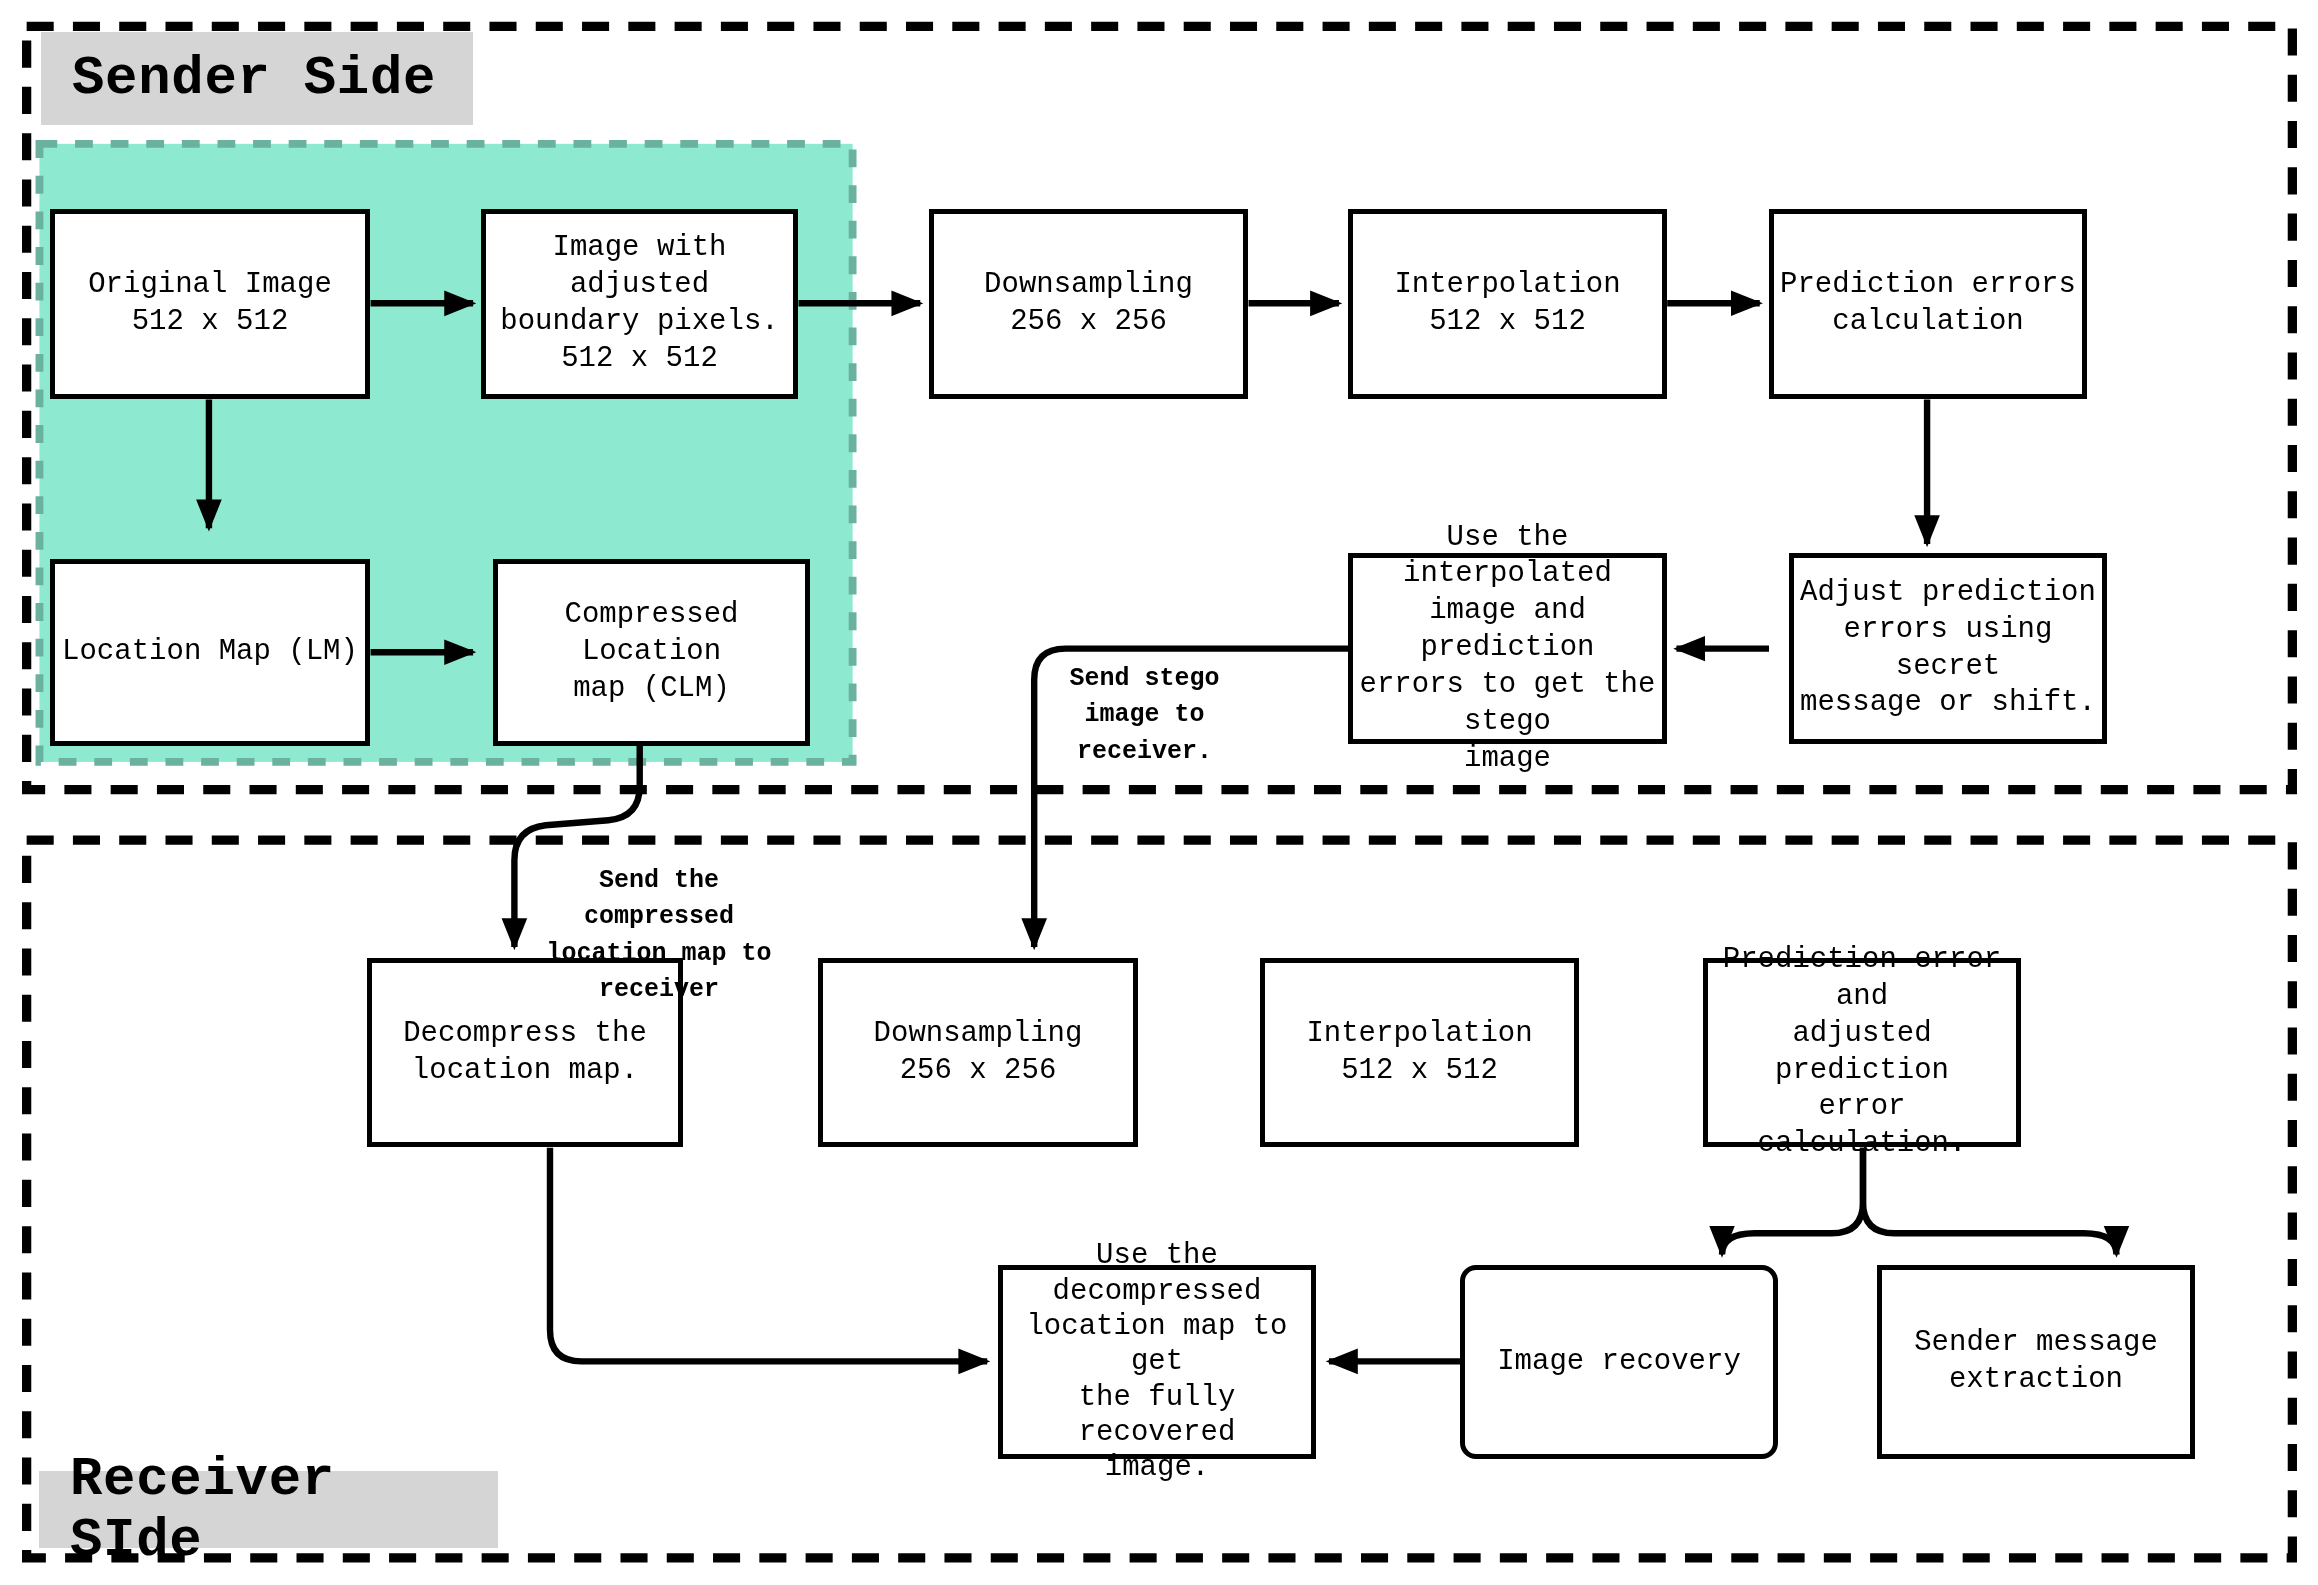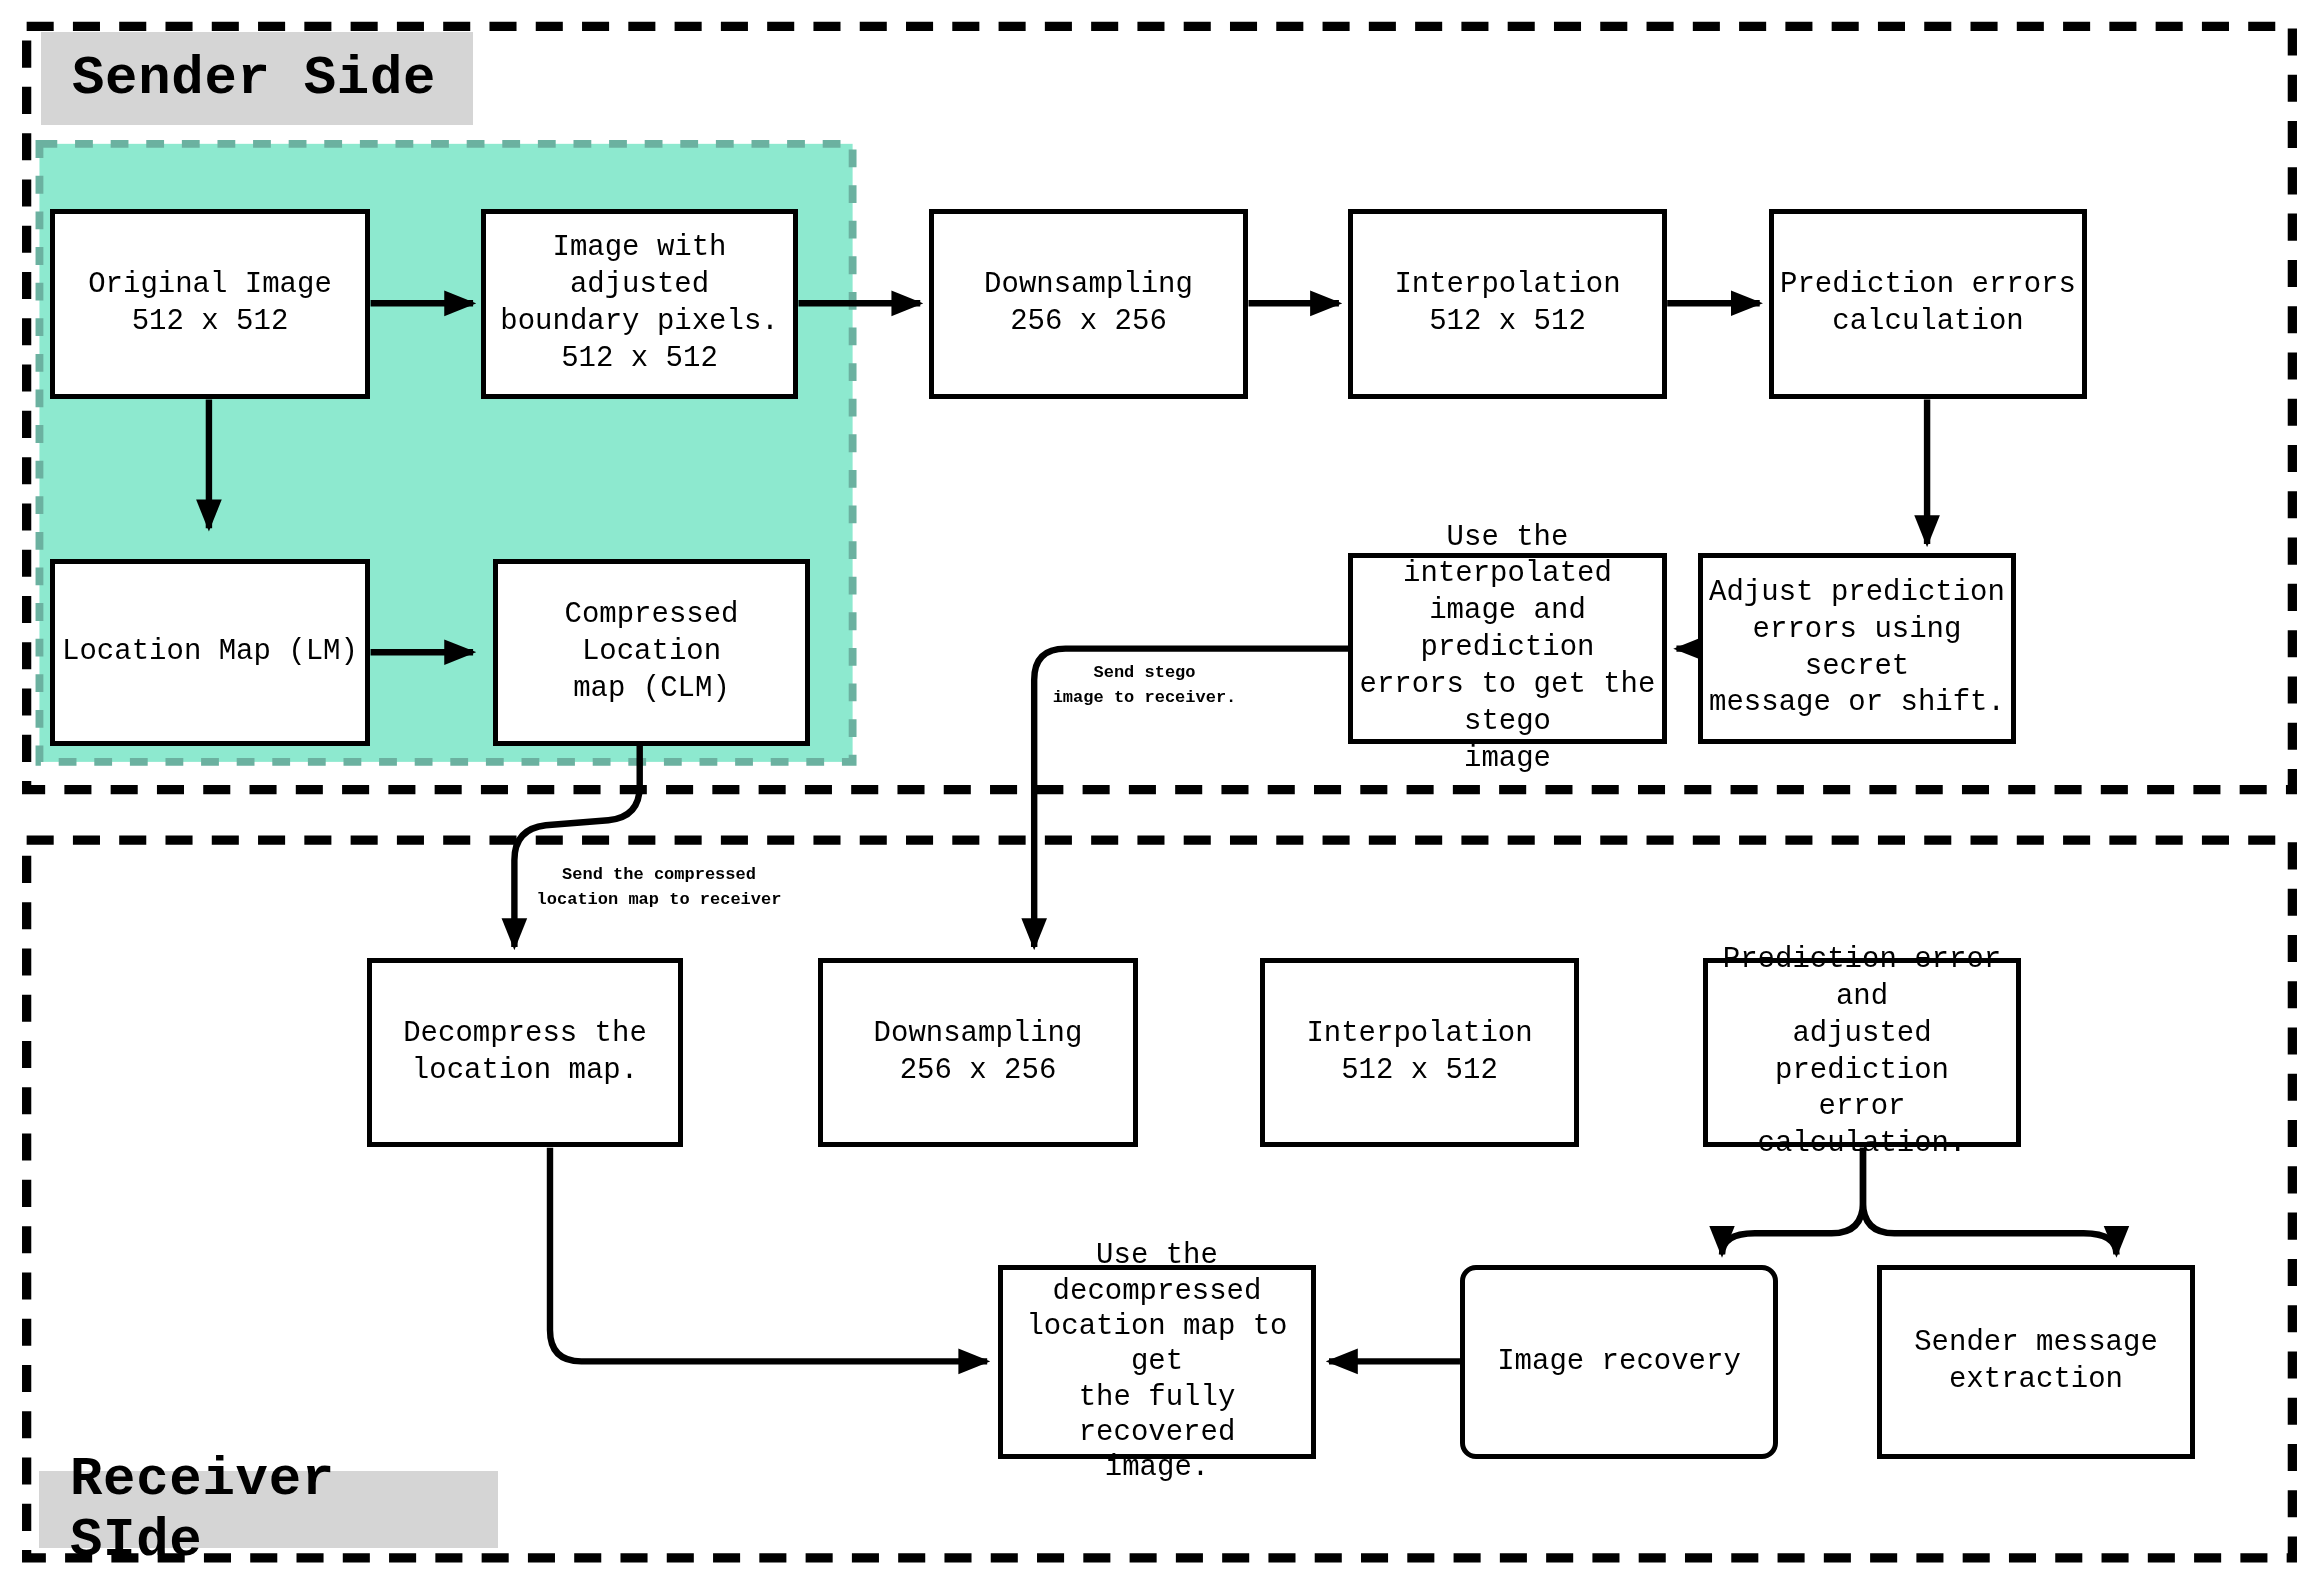--- a/index.html
+++ b/index.html
@@ -26,21 +26,21 @@
     position:absolute;z-index:3;
     background:#d5d5d5;
     box-sizing:border-box;
     display:flex;align-items:center;
     font-size:54px;font-weight:bold;color:#000;
     padding-left:31px;
     letter-spacing:0.7px;
   }
   .edge-label{
     position:absolute;z-index:3;
-    font-size:17px;font-weight:bold;color:#000;
+    font-size:25px;font-weight:bold;color:#000;
     text-align:center;white-space:pre-line;line-height:1.45;
   }
 </style>
 </head>
 <body>
 
 <div id="canvas">
 
   <svg id="wires" width="2319" height="1585" viewBox="0 0 3256 2226">
     <defs>
@@ -86,21 +86,21 @@
   <div class="node" style="left:1769px;top:209px;width:318px;height:190px;">Prediction errors
 calculation</div>
 
   <div class="node" style="left:50px;top:559px;width:320px;height:187px;">Location Map (LM)</div>
   <div class="node" style="left:493px;top:559px;width:317px;height:187px;">Compressed Location
 map (CLM)</div>
   <div class="node" style="left:1348px;top:553px;width:319px;height:191px;">Use the interpolated
 image and prediction
 errors to get the stego
 image</div>
-  <div class="node" style="left:1698px;top:553px;width:318px;height:191px;">Adjust prediction
+  <div class="node" style="left:1789px;top:553px;width:318px;height:191px;">Adjust prediction
 errors using secret
 message or shift.</div>
 
   <div class="node" style="left:367px;top:958px;width:316px;height:189px;">Decompress the
 location map.</div>
   <div class="node" style="left:818px;top:958px;width:320px;height:189px;">Downsampling
 256 x 256</div>
   <div class="node" style="left:1260px;top:958px;width:319px;height:189px;">Interpolation
 512 x 512</div>
   <div class="node" style="left:1703px;top:958px;width:318px;height:189px;">Prediction error and

